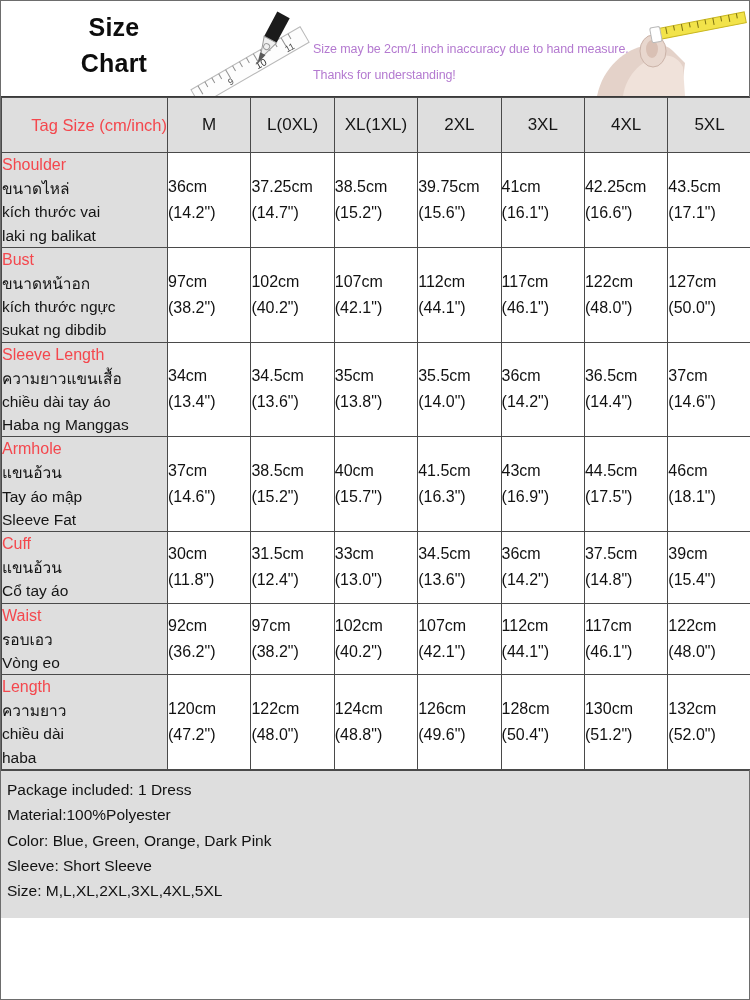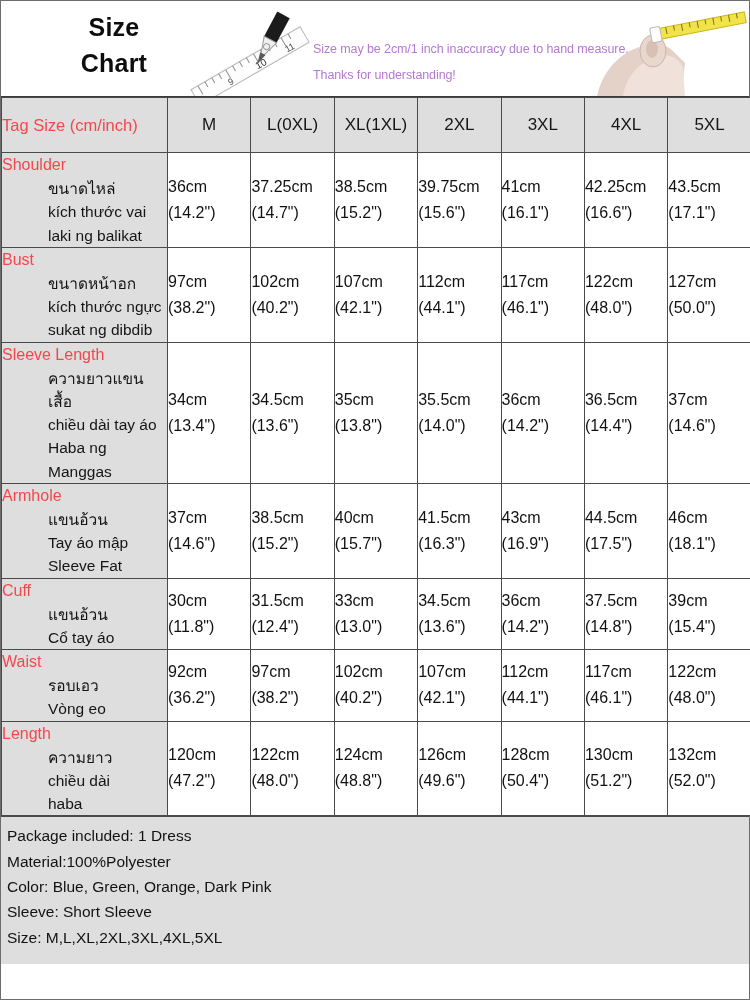--- a/index.html
+++ b/index.html
@@ -99,39 +99,38 @@
     height: 54px;
     text-align: center;
     vertical-align: middle;
     font-size: 17px;
     color: #161616;
     font-weight: normal;
   }
   .hdr-cell.label {
     color: #f4474d;
     font-size: 16.5px;
-    text-align: left;
+    text-align: right;
   }
 
   .label-cell {
     background: #dedede;
     vertical-align: middle;
     padding: 6px 2px;
     line-height: 1.5;
   }
   .label-cell .en {
     display: block;
     color: #f4474d;
     font-size: 16px;
   }
   .label-cell .alt {
     display: block;
     color: #151515;
     font-size: 15.5px;
-    margin-left: 46px;
   }
 
   .val-cell {
     background: #ffffff;
     text-align: left;
     vertical-align: middle;
     color: #111111;
     font-size: 16px;
     line-height: 1.62;
   }

